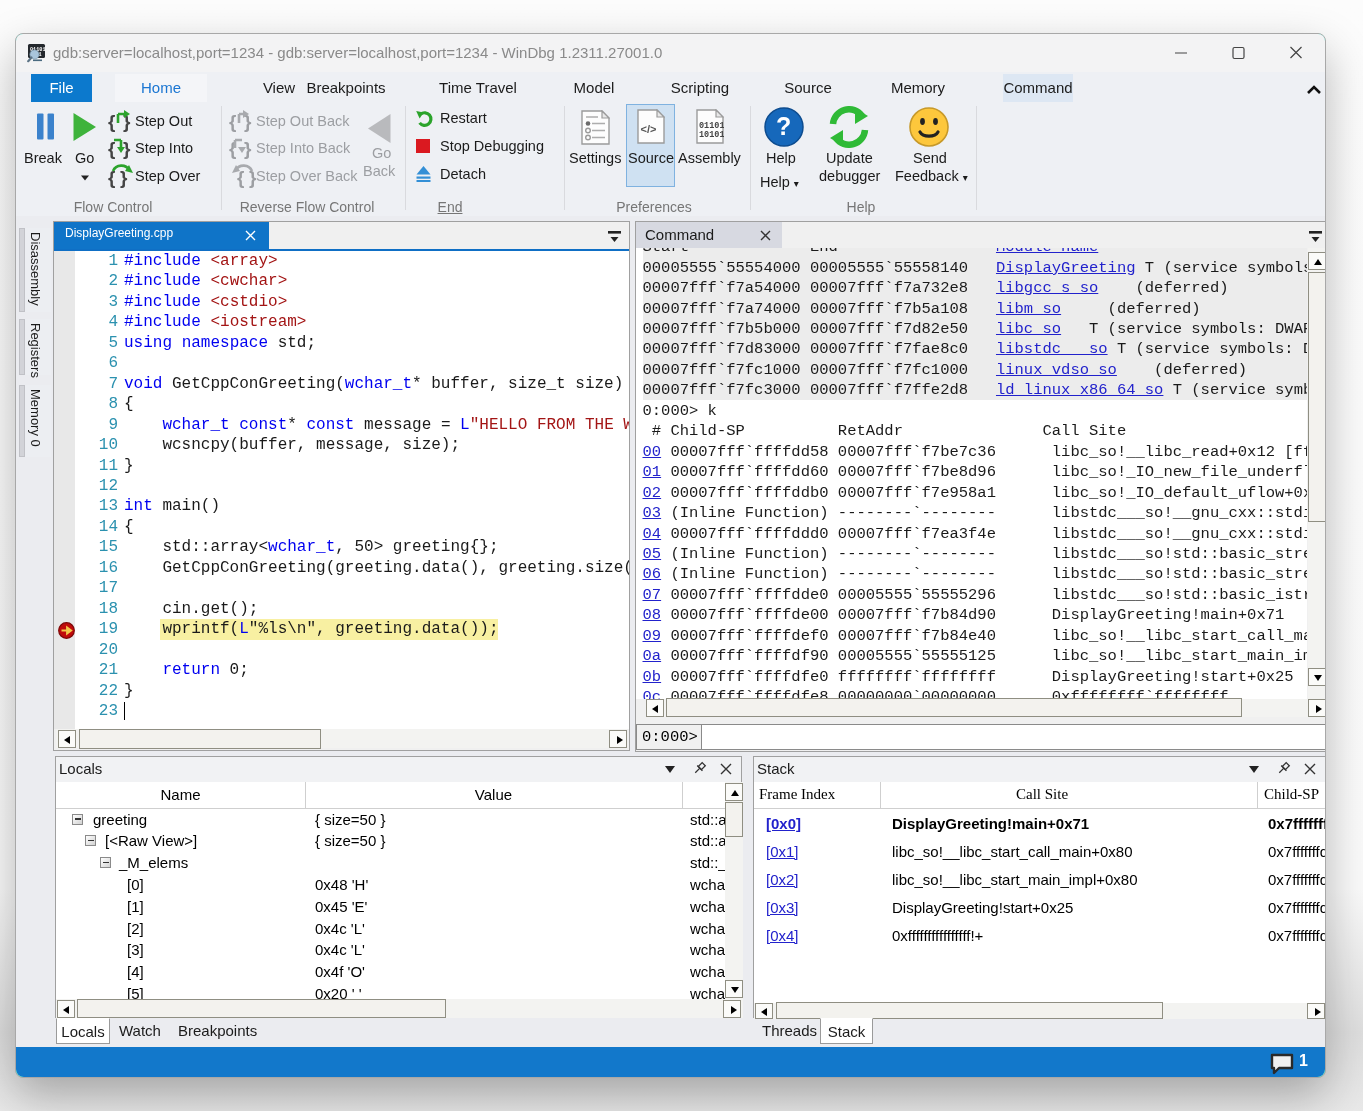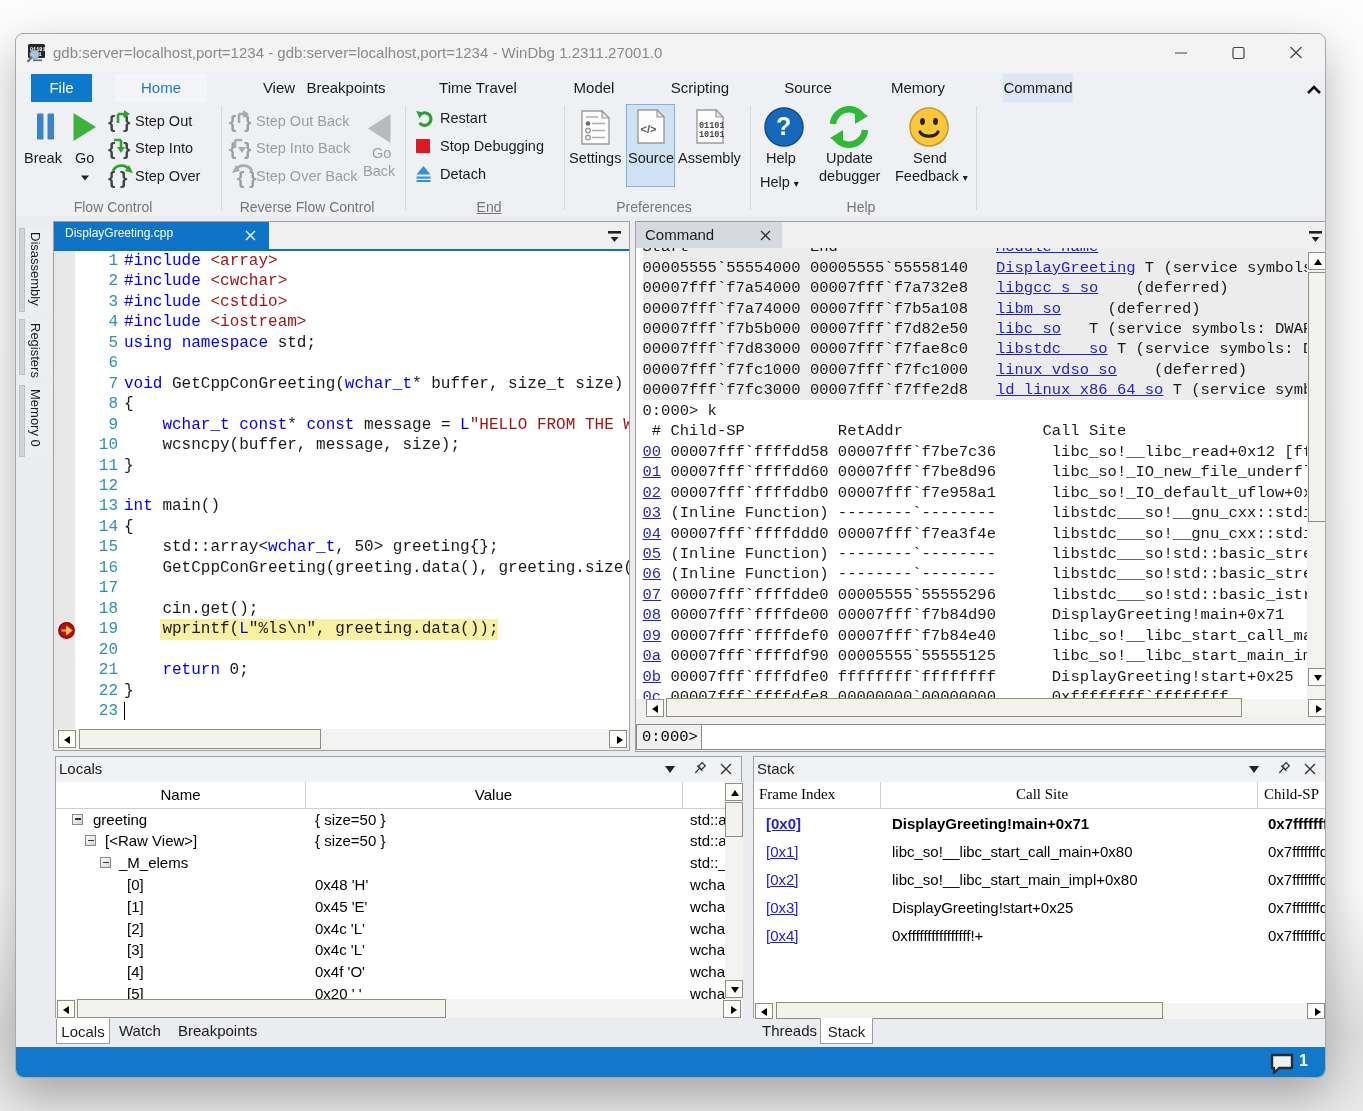--- a/index.html
+++ b/index.html
@@ -172,21 +172,21 @@
     </svg>
     <div class="rbtxt" style="left:424px;top:8px;">Restart</div>
     <div class="abs" style="left:400px;top:37px;width:14px;height:14px;background:#da1920;"></div>
     <div class="rbtxt" style="left:424px;top:36px;">Stop Debugging</div>
     <svg class="abs" style="left:399px;top:63px" width="17" height="17" viewBox="0 0 17 17">
       <path d="M8.5 1 L15.5 9.5 H1.5 Z" fill="#338fd6"></path>
         <rect x="1.5" y="11.5" width="14" height="2.2" fill="#338fd6"></rect>
         <rect x="1.5" y="15" width="14" height="2.2" fill="#338fd6"></rect>
     </svg>
     <div class="rbtxt" style="left:424px;top:64px;">Detach</div>
-    <div class="rlabel" style="left:473px;text-decoration:underline;">End</div>
+    <div class="rlabel" style="left:434px;text-decoration:underline;">End</div>
     <div class="rsep" style="left:548px;"></div>
 
     <svg class="abs" style="left:565px;top:8px" width="29" height="35" viewBox="0 0 29 35">
       <path d="M1 1 H21 L28 8 V34 H1 Z" fill="#fdfdfd" stroke="#9b9b9b" stroke-width="1.4"></path>
       <path d="M21 1 L21 8 L28 8 Z" fill="#e8e8e8" stroke="#9b9b9b" stroke-width="1.2"></path>
       <path d="M5 7 H17" stroke="#adadad" stroke-width="1.6"></path>
       <circle cx="7" cy="13.5" r="2.3" fill="#6b6b6b"></circle>
         <path d="M11 13.5 H24" stroke="#adadad" stroke-width="1.6"></path>
       <circle cx="7" cy="20.5" r="2.3" fill="none" stroke="#9b9b9b" stroke-width="1.4"></circle>
         <path d="M11 20.5 H24" stroke="#adadad" stroke-width="1.6"></path>

